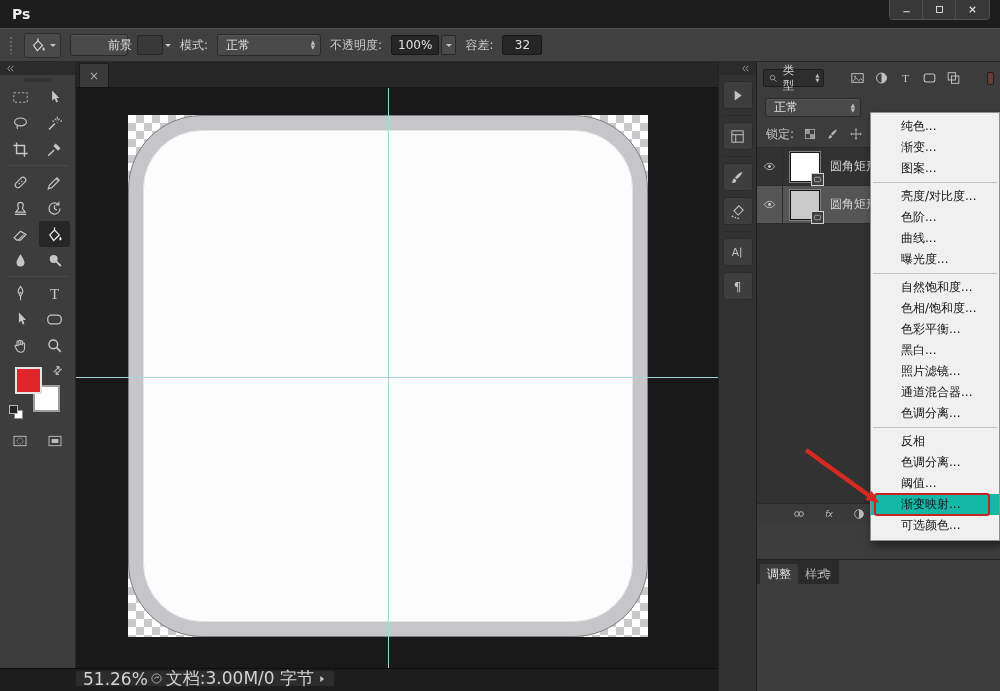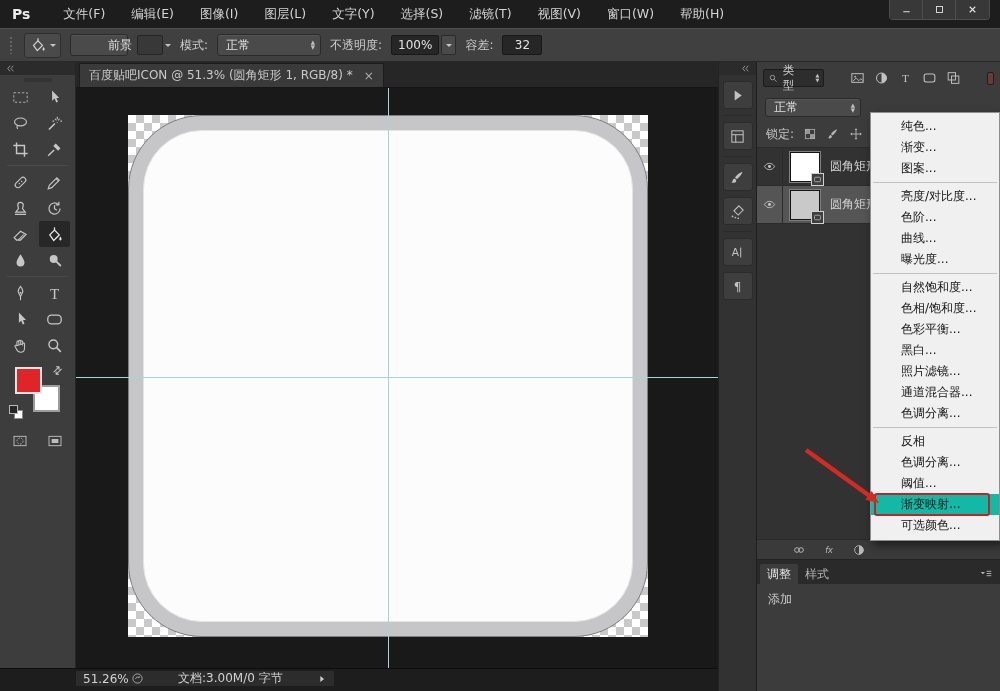--- a/index.html
+++ b/index.html
@@ -68,21 +68,21 @@
            background:conic-gradient(#c9c9c9 25%, #ffffff 0 50%, #c9c9c9 0 75%, #ffffff 0);
            background-size:16px 16px; }
   .shape-outer { position:absolute; inset:0; border-radius:74px; background:#c6c6c8; border:1px solid #7e7e83; }
   .shape-inner { position:absolute; inset:15px; border-radius:59px; background:#fcfcfd; border:1px solid #e4e4e6; }
   .guide { position:absolute; background:#a2d6da; z-index:3; }
   .guide-v { left:312px; top:0; width:1px; height:100%; }
   .guide-h { top:289px; left:0; height:1px; width:100%; }
 
   
   .statusbar { position:absolute; left:0; bottom:0; width:718px; height:23px; background:#1d1d1d; border-top:1px solid #0e0e0e; z-index:10; }
-  .status-inset { position:absolute; left:76px; top:2px; height:15px; width:258px; background:#2c2c2c; display:flex; align-items:center; padding:0 7px; gap:2px; font-size:12px; color:#d2d2d2; }
+  .status-inset { position:absolute; left:76px; top:2px; height:15px; width:258px; background:#2c2c2c; display:flex; align-items:center; padding:0 7px; gap:2px; font-size:17px; color:#d2d2d2; }
   .status-doc { flex:1; text-align:center; }
   .s-ico { width:13px; height:13px; color:#bbbbbb; }
   .s-arrow { width:10px; height:10px; color:#cccccc; }
   .ico { display:inline-block; }
   .ico svg { display:block; }
 
   
   .dstrip { width:38px; background:#323232; border-left:1px solid #222; display:flex; flex-direction:column; align-items:center; }
   .dstrip .collapse-bar { width:100%; justify-content:flex-end; padding:0 5px 0 0; }
   .dbtn { width:30px; height:28px; margin-top:6px; background:#3e3e3e; border:1px solid #2b2b2b; border-radius:3px; display:flex; align-items:center; justify-content:center; flex:none; }
@@ -109,53 +109,41 @@
   .lrow { height:38px; display:flex; align-items:center; border-bottom:1px solid #2b2b2b; }
   .lrow.selected { background:#555555; }
   .eye-cell { width:26px; align-self:stretch; display:flex; align-items:center; justify-content:center; border-right:1px solid #2b2b2b; }
   .eye-cell .ico { width:15px; height:13px; color:#cccccc; }
   .lthumb { position:relative; width:30px; height:30px; margin-left:7px; border:1px solid #161616; box-shadow:0 0 0 1px #808080; flex:none; }
   .lbadge { position:absolute; right:-5px; bottom:-5px; width:13px; height:13px; background:#3f3f3f; border:1px solid #d0d0d0; display:flex; align-items:center; justify-content:center; }
   .lbadge .ico { width:9px; height:9px; color:#dddddd; }
   .lname { margin-left:10px; font-size:12px; color:#d6d6d6; white-space:nowrap; overflow:hidden; }
   .lbottom { height:20px; background:#3a3a3a; border-top:1px solid #292929; display:flex; align-items:center; padding-left:34px; gap:14px; flex:none; }
   .lbottom .ico { width:16px; height:14px; color:#b9b9b9; }
-  .adjpanel { height:132px; display:flex; flex-direction:column; border-top:1px solid #222; flex:none; }
+  .adjpanel { height:132px; display:flex; flex-direction:row; border-top:1px solid #222; flex:none;margin-top:36px; }
   .adjtabs { height:24px; background:#2a2a2a; display:flex; align-items:flex-end; padding:0 3px; position:relative; }
   .adjcontent { flex:1; background:#3c3c3c; padding:7px 11px; font-size:12px; color:#cfcfcf; }
 
   
   .popup { position:absolute; left:870px; top:112px; width:130px; background:#f0f0f0; border:1px solid #8f8f8f; box-shadow:3px 4px 9px rgba(0,0,0,.55); padding:3px 0 4px; z-index:50; font-size:12px; }
   .menu-entry { position:relative; height:21px; line-height:21px; padding-left:30px; color:#151515; white-space:nowrap; }
   .menu-entry.hl { background:#b0d6ea; }
   .menu-divider { height:1px; background:#c2c2c2; margin:3px 2px; }
   .red-frame { position:absolute; left:3px; right:9px; top:-1px; bottom:-1px; border:2px solid #c52222; border-radius:3px; pointer-events:none; }
 
   
   .annot-arrow { position:absolute; left:792px; top:440px; width:110px; height:80px; z-index:60; pointer-events:none; }
 </style>
 </head>
 <body>
 
 <div class="app">
 
   <div class="titlebar">
     <span class="ps-logo">Ps</span>
-    <div class="menubar" style="display:flex;height:100%;">
-        <div class="menu-item">文件(F)</div>
-        <div class="menu-item">编辑(E)</div>
-        <div class="menu-item">图像(I)</div>
-        <div class="menu-item">图层(L)</div>
-        <div class="menu-item">文字(Y)</div>
-        <div class="menu-item">选择(S)</div>
-        <div class="menu-item">滤镜(T)</div>
-        <div class="menu-item">视图(V)</div>
-        <div class="menu-item">窗口(W)</div>
-        <div class="menu-item">帮助(H)</div>
-      </div>
     <div class="win-controls">
         <div class="win-btn">
           <span class=" ico">
             <svg viewBox="0 0 24 24" width="100%" height="100%" aria-hidden="true">
               <path d="M5 17h14" stroke="currentColor" stroke-width="2.2"></path>
             </svg>
           </span>
         </div>
         <div class="win-btn">
           <span class=" ico">
@@ -425,21 +413,20 @@
                 <rect x="7" y="9" width="10" height="6" fill="currentColor"></rect>
               </svg>
             </span>
           </div>
       </div>
     </div>
 
     <div class="canvas-col">
       <div class="tabbar">
         <div class="doc-tab">
-          <span>百度贴吧ICON @ 51.3% (圆角矩形 1, RGB/8) *</span>
           <span class="doc-tab-close">×</span>
         </div>
       </div>
       <div class="viewport">
         <div class="psdoc">
           <div class="shape-outer" style="background: rgb(198, 198, 200);"></div>
           <div class="shape-inner" style="background: rgb(252, 252, 253);"></div>
         </div>
         <div class="guide guide-v" style="background: rgb(162, 214, 218);"></div>
         <div class="guide guide-h" style="background: rgb(162, 214, 218);"></div>
@@ -654,21 +641,20 @@
         <div class="adjtabs">
           <span class="ptab active">调整</span>
             <span class="ptab">样式</span>
             <span class="pmenu ico">
               <svg viewBox="0 0 24 24" width="100%" height="100%" aria-hidden="true">
                 <path d="M3.5 9.5l3.5 3.7 3.5-3.7z" fill="currentColor"></path>
                 <path d="M13 8.5h7.5M13 12h7.5M13 15.5h7.5" stroke="currentColor" stroke-width="1.5"></path>
               </svg>
             </span>
         </div>
-        <div class="adjcontent">添加</div>
       </div>
     </div>
 
     <div class="statusbar">
       <div class="status-inset">
         <span>51.26%</span>
         <span class="ico s-ico">
             <svg viewBox="0 0 24 24" width="100%" height="100%" aria-hidden="true">
               <circle cx="12" cy="12" r="8.5" fill="none" stroke="currentColor" stroke-width="1.5"></circle>
               <path d="M8.5 13a3.8 3.8 0 0 1 6.4-2.7" fill="none" stroke="currentColor" stroke-width="1.5"></path>

